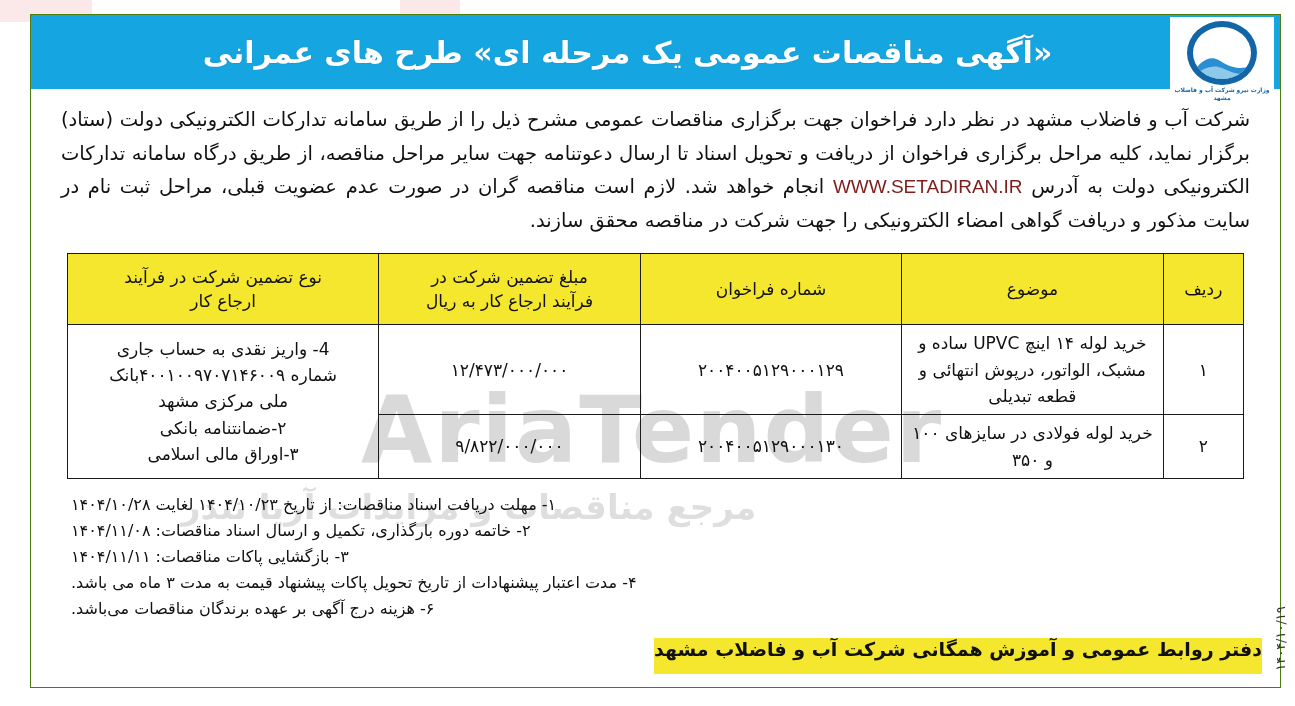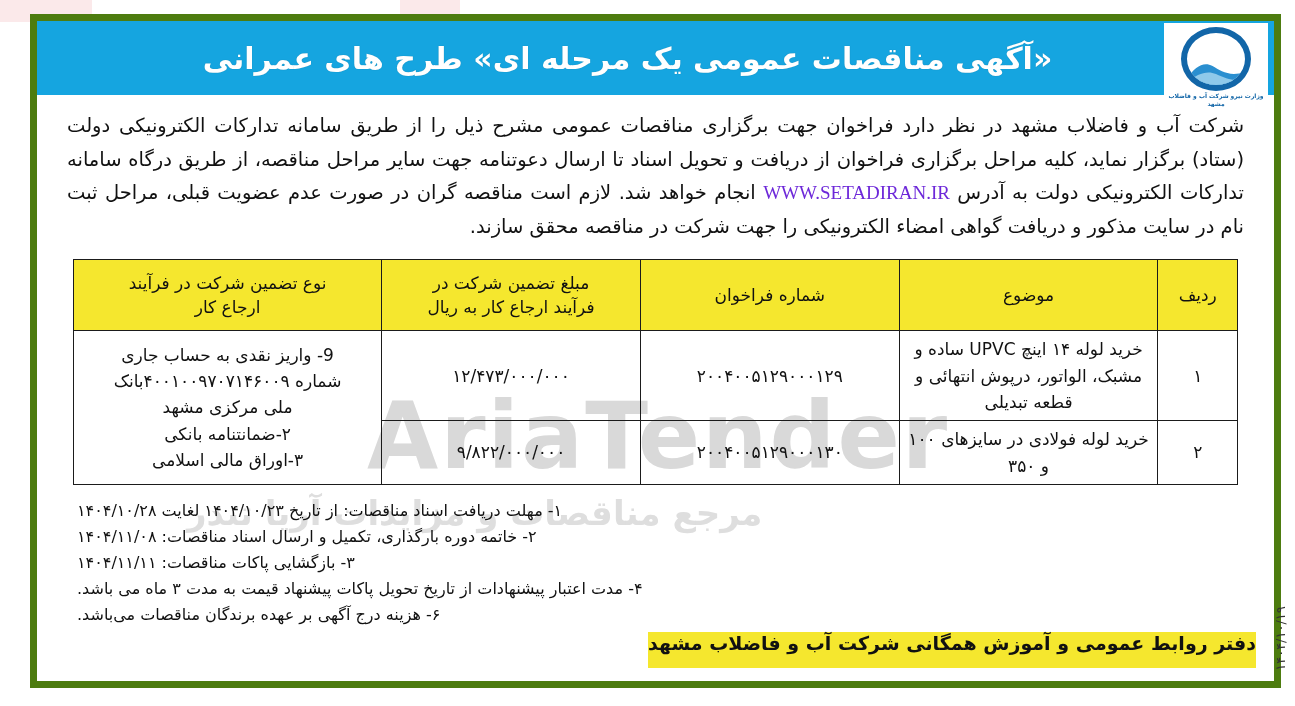--- a/index.html
+++ b/index.html
@@ -29,21 +29,21 @@
     background: #fbe9ea;
   }
 
   
   .ad-frame {
     position: absolute;
     left: 30px;
     top: 14px;
     width: 1251px;
     height: 674px;
-    border: 7px solid #4d7c0f;
+    border: 1px solid #4d7c0f;
     box-sizing: border-box;
     background: #ffffff;
   }
 
   
   .header-band {
     position: relative;
     height: 74px;
     background: #15a5e0;
     display: flex;
@@ -109,26 +109,26 @@
 
   .intro-para {
     font-size: 19.5px;
     line-height: 1.72;
     text-align: justify;
     color: #111111;
     direction: rtl;
     margin: 0 8px 0 8px;
   }
   .setadiran-link {
-    color: #6d28d9;
+    color: #7f1d1d;
     font-weight: normal;
     direction: ltr;
     unicode-bidi: embed;
     display: inline-block;
-    font-family: Liberation Serif, serif;
+    font-family: Liberation Sans, sans-serif;
     font-size: 19px;
   }
 
   
   .tender-table-wrap {
     margin: 16px 14px 0 14px;
   }
   table.tender-table {
     border-collapse: collapse;
     width: 100%;
@@ -304,21 +304,21 @@
               </th>
             </tr>
           </thead>
           <tbody>
             <tr>
               <td class="num">۱</td>
               <td class="cell-mozoo">خرید لوله ۱۴ اینچ UPVC ساده و مشبک، الواتور، درپوش انتهائی و قطعه تبدیلی</td>
               <td class="num">۲۰۰۴۰۰۵۱۲۹۰۰۰۱۲۹</td>
               <td class="num">۱۲/۴۷۳/۰۰۰/۰۰۰</td>
               <td class="cell-noe" rowspan="2">
-                <div>9- واریز نقدی به حساب جاری</div>
+                <div>4- واریز نقدی به حساب جاری</div>
                 <div class="num">شماره ۴۰۰۱۰۰۹۷۰۷۱۴۶۰۰۹بانک</div>
                 <div>ملی مرکزی مشهد</div>
                 <div>۲-ضمانتنامه بانکی</div>
                 <div>۳-اوراق مالی اسلامی</div>
               </td>
             </tr>
             <tr>
               <td class="num">۲</td>
               <td class="cell-mozoo">خرید لوله فولادی در سایزهای ۱۰۰ و ۳۵۰</td>
               <td class="num">۲۰۰۴۰۰۵۱۲۹۰۰۰۱۳۰</td>

